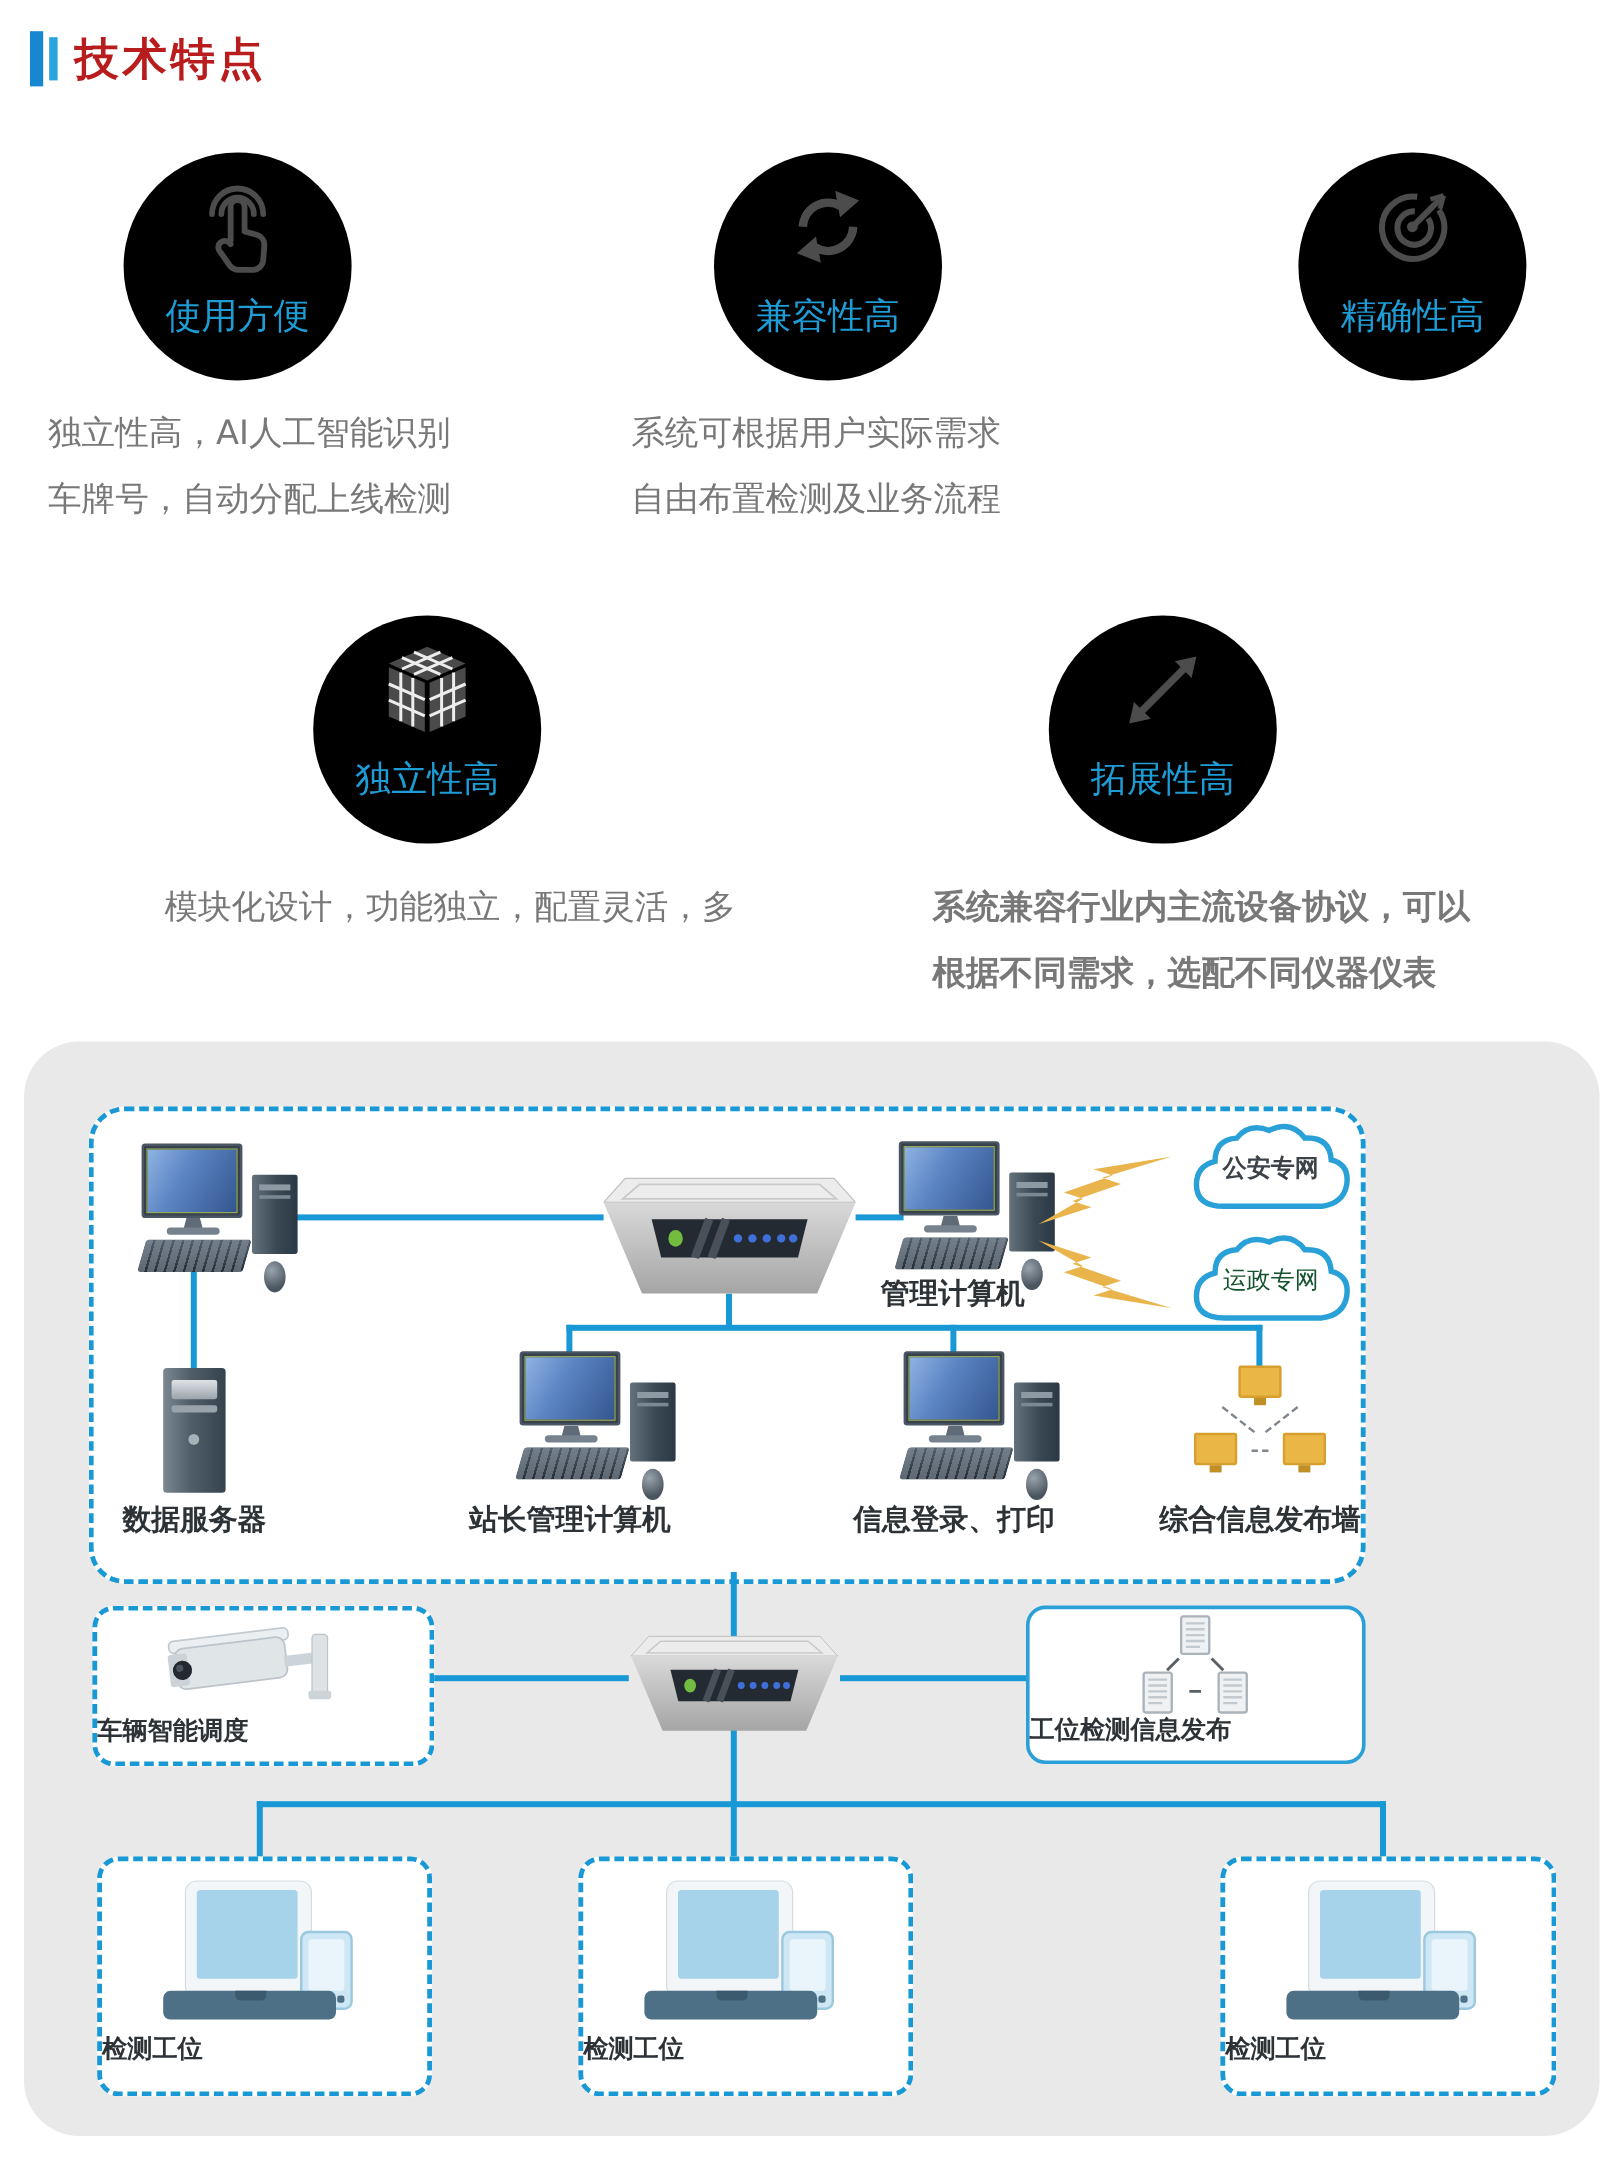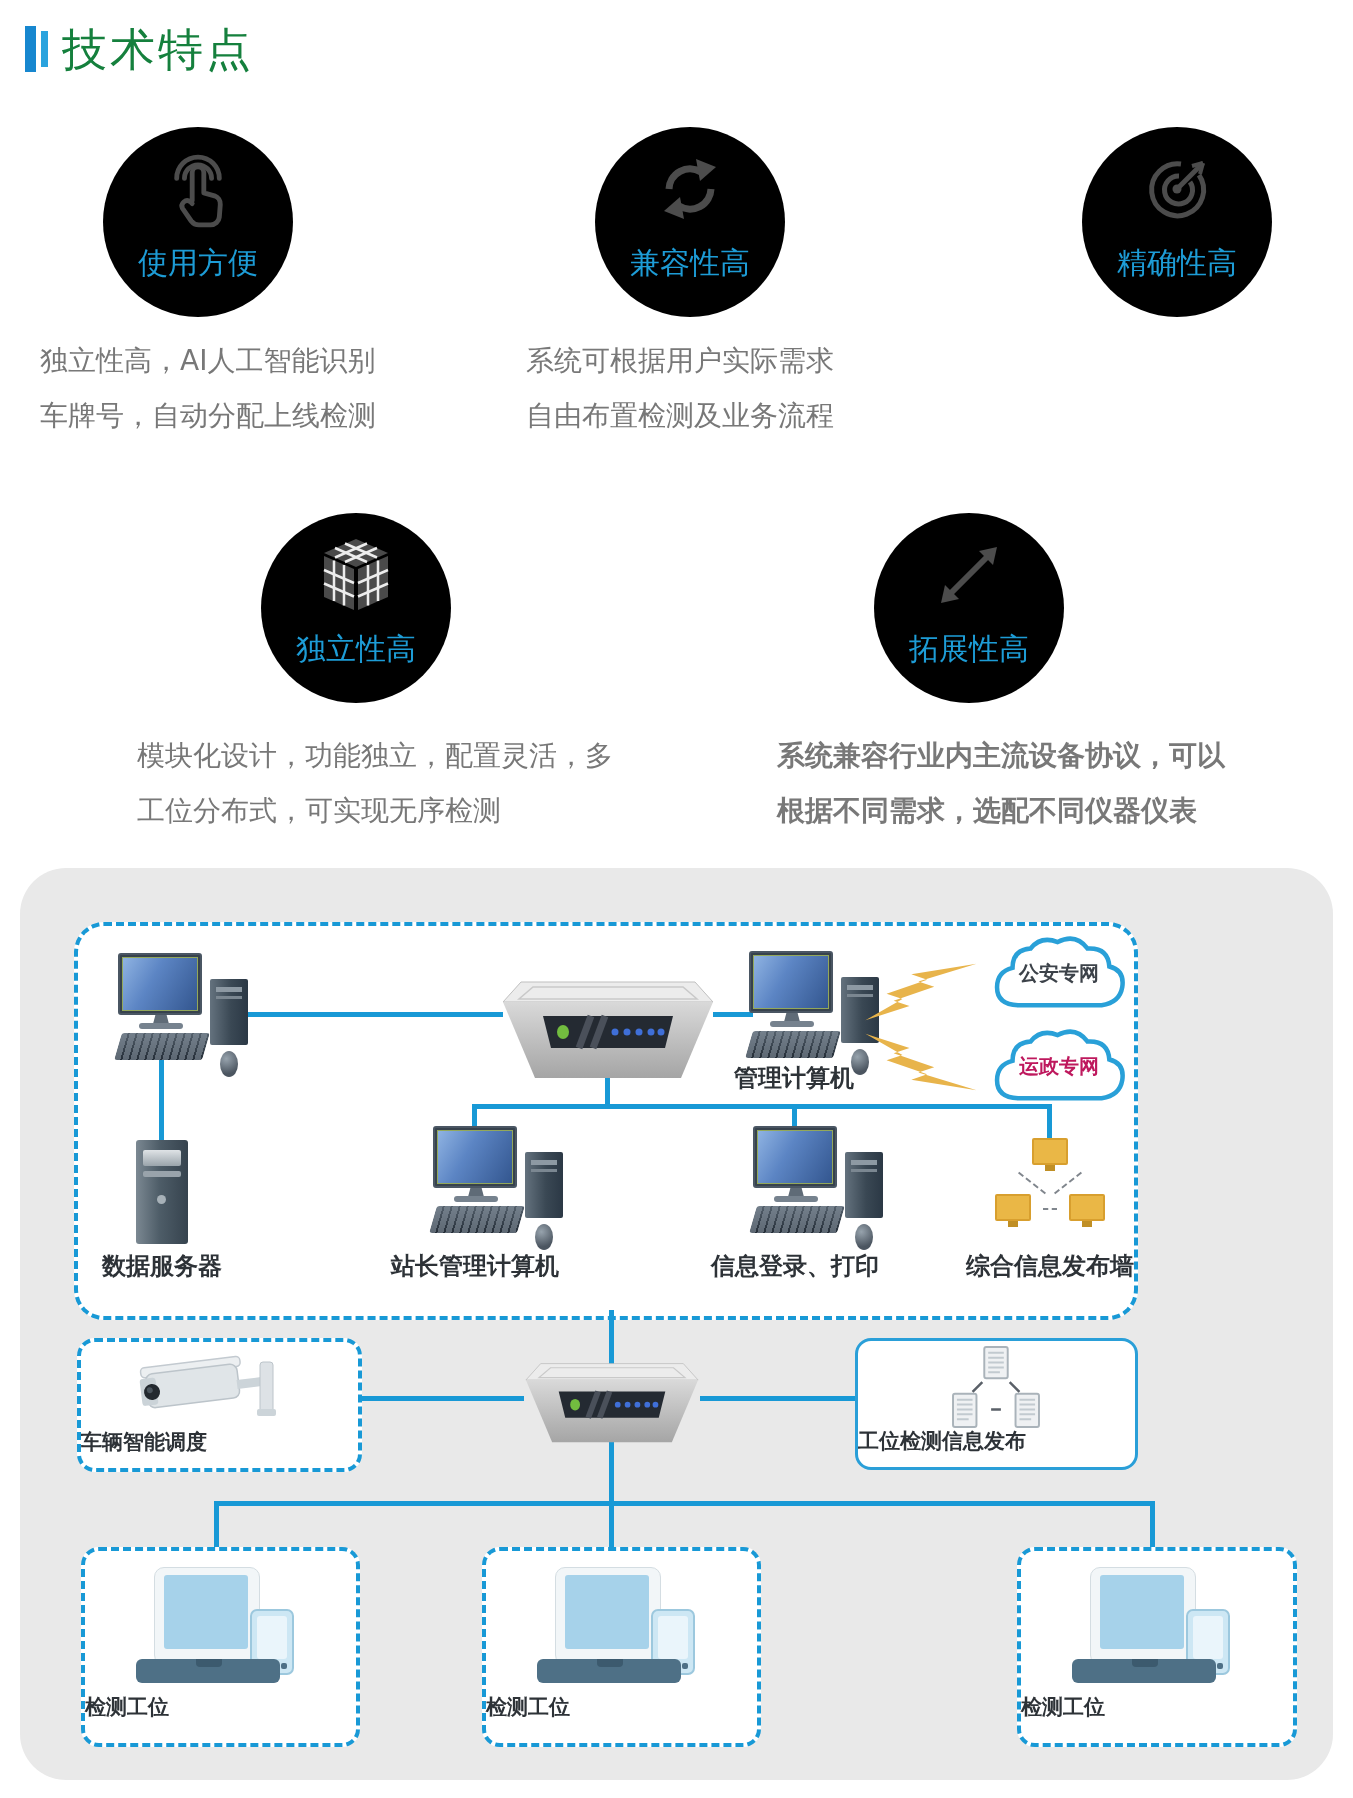--- a/index.html
+++ b/index.html
@@ -2,21 +2,21 @@
 <html><head>
 <meta charset="utf-8">
 <style>
   html,body{margin:0;padding:0;background:#fff;}
   .canvas{position:relative;width:1353px;height:1798px;background:#ffffff;overflow:hidden;
           font-family:"DejaVu Sans","Liberation Sans",sans-serif;}
   
   .titlebar{position:absolute;left:25px;top:26px;display:flex;align-items:flex-start;}
   .tbar1{width:11px;height:46px;background:#1787cf;}
   .tbar2{width:7px;height:36px;background:#2aa3de;margin-left:5px;margin-top:5px;}
-  .titletext{margin-left:14px;font-size:45px;font-weight:normal;color:#15803d;letter-spacing:3px;line-height:48px;}
+  .titletext{margin-left:14px;font-size:37px;font-weight:bold;color:#b91c1c;letter-spacing:3px;line-height:48px;}
   
   .fcircle{position:absolute;width:190px;height:190px;border-radius:50%;background:#000000;}
   .ficon{position:absolute;left:50%;transform:translateX(-50%);}
   .flabel{position:absolute;left:0;right:0;top:116px;text-align:center;font-size:30px;color:#1d9cd6;font-weight:500;}
   .desc{position:absolute;font-size:28px;color:#787878;line-height:55px;white-space:nowrap;}
   .desc.center{text-align:center;}
   
   .panel{position:absolute;left:20px;top:868px;width:1313px;height:912px;background:#e9e9e9;border-radius:46px;}
   .dashbox{position:absolute;background:#fff;border:4px dashed #1899d6;border-radius:30px;}
   .solidbox{position:absolute;background:#fff;border:3px solid #2a9fd8;border-radius:16px;}
@@ -139,21 +139,20 @@
     <svg class="ficon" style="top:30px;" width="64" height="64" viewBox="0 0 64 64">
       <path d="M14 50L50 14" stroke="#4c4c4c" stroke-width="6" fill="none"></path>
       <polygon points="60,4 42,8 56,22" fill="#4c4c4c"></polygon>
       <polygon points="4,60 22,56 8,42" fill="#4c4c4c"></polygon>
     </svg>
     <div class="flabel">拓展性高</div>
   </div>
 
   <div class="desc" style="left:137px;top:728px;">
     <div>模块化设计，功能独立，配置灵活，多</div>
-    <div>工位分布式，可实现无序检测</div>
   </div>
   <div class="desc" style="left:777px;top:728px;font-weight:bold;">
     <div>系统兼容行业内主流设备协议，可以</div>
     <div>根据不同需求，选配不同仪器仪表</div>
   </div>
 
   <div class="panel"></div>
 
   <div class="dashbox" style="left:74px;top:922px;width:1056px;height:390px;"></div>
 
@@ -230,21 +229,21 @@
   <div style="position:absolute;left:988px;top:926px;width:142px;height:94px;">
     <svg width="142" height="94" viewBox="0 0 110 66">
       <path d="M25 58 Q7 58 7 44 Q7 32 19 29 Q19 15 33 14 Q41 4 54 9 Q68 2 77 14 Q93 13 94 28 Q106 31 104 44 Q102 56 88 58 Z" fill="#ffffff" stroke="#29a0d8" stroke-width="3.5"></path>
     </svg>
     <div style="position:absolute;left:0;right:0;top:34px;text-align:center;font-size:20px;font-weight:600;color:#3c4249;">公安专网</div>
   </div>
   <div style="position:absolute;left:988px;top:1022px;width:142px;height:88px;">
     <svg width="142" height="88" viewBox="0 0 110 66">
       <path d="M25 58 Q7 58 7 44 Q7 32 19 29 Q19 15 33 14 Q41 4 54 9 Q68 2 77 14 Q93 13 94 28 Q106 31 104 44 Q102 56 88 58 Z" fill="#ffffff" stroke="#29a0d8" stroke-width="3.5"></path>
     </svg>
-    <div style="position:absolute;left:0;right:0;top:31px;text-align:center;font-size:20px;font-weight:700;color:#be185d;">运政专网</div>
+    <div style="position:absolute;left:0;right:0;top:31px;text-align:center;font-size:20px;font-weight:400;color:#14532d;">运政专网</div>
   </div>
 
   <div class="server" style="left:136px;top:1140px;">
     <span class="server-key"></span>
   </div>
   <div class="nodelabel" style="left:62px;top:1250px;">数据服务器</div>
 
   <div class="pc" style="left:433px;top:1126px;">
     <div class="pc-mon">
         <div class="pc-screen"></div>

